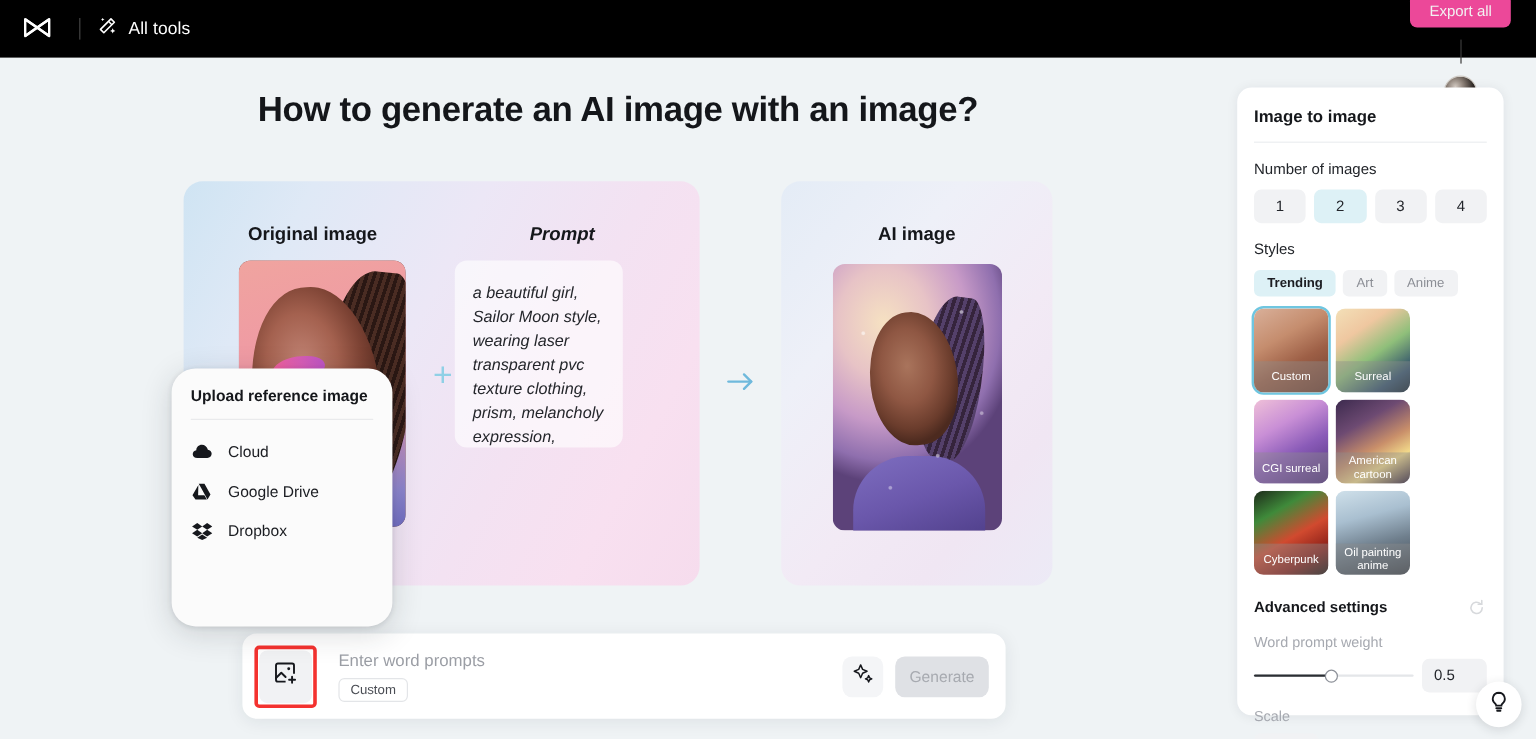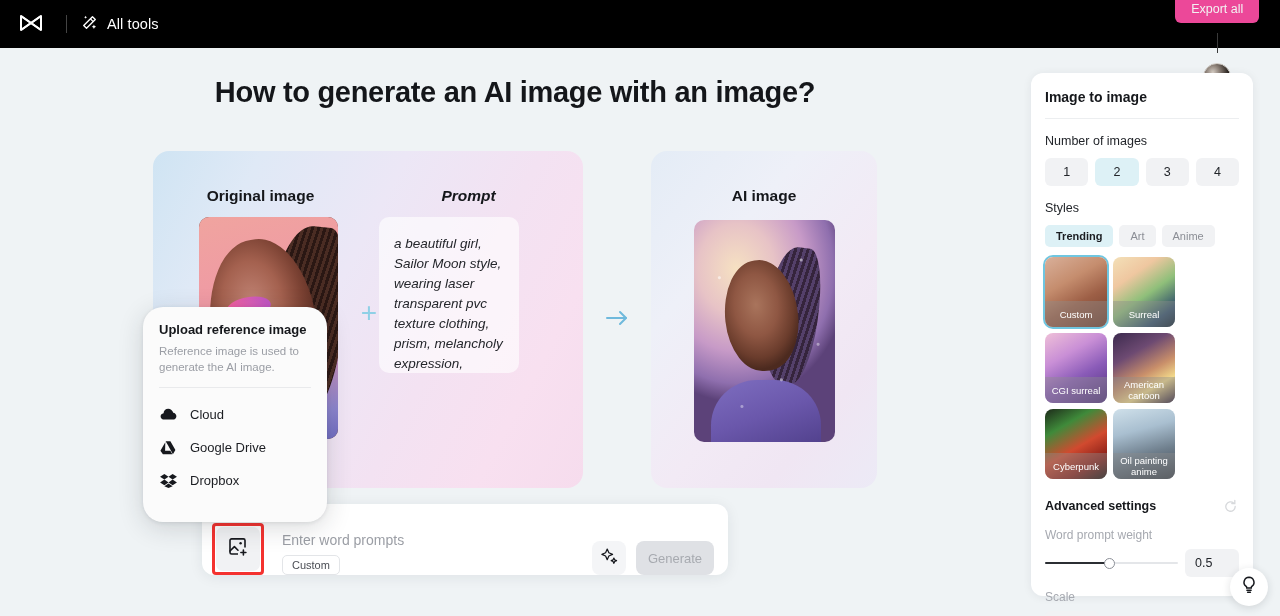--- a/index.html
+++ b/index.html
@@ -163,23 +163,23 @@
   .popup-sub { font-size: 11.5px; line-height: 16px; color: #9b9ea5; margin-top: 6px; }
   .popup-hr { height: 1px; background: #e9eaec; margin: 12px 0 10px 0; }
   .popup-item {
     display: flex; align-items: center; gap: 13px; height: 33px; cursor: pointer;
   }
   .popup-item .ptxt { font-size: 13px; color: #1b1d22; }
   .picon { width: 18px; display: flex; align-items: center; justify-content: center; }
 
   
   .bottombar {
-    position: absolute; left: 202px; top: 504px; width: 526px; height: 71px;
+    position: absolute; left: 202px; top: 528px; width: 636px; height: 71px;
     background: #fff; border-radius: 12px; box-shadow: 0 2px 14px rgba(30,35,45,.08);
-    display: flex; align-items: flex-end; padding: 0 14px 0 10px; z-index: 20;
+    display: flex; align-items: center; padding: 0 14px 0 10px; z-index: 20;
   }
   .upload-hl {
     width: 52px; height: 52px; border: 3px solid #f4322f; border-radius: 4px;
     display: flex; align-items: center; justify-content: center; flex: none;
   }
   .upload-box {
     width: 44px; height: 44px; background: #f1f2f4; border-radius: 7px;
     display: flex; align-items: center; justify-content: center; cursor: pointer;
   }
   .bb-mid { margin-left: 18px; flex: 1; }
@@ -329,21 +329,20 @@
   <div class="ai-photo">
     <div class="bg"></div>
       <div class="hair2"></div>
       <div class="face2"></div>
     <div class="shirt"></div>
       <div class="sparkle"></div>
   </div>
 
   <div class="popup">
     <div class="popup-title">Upload reference image</div>
-    <div class="popup-sub">Reference image is used to generate the AI image.</div>
     <div class="popup-hr"></div>
 
 
     <div class="popup-item">
       <span class="picon">
         <svg width="17" height="13" viewBox="0 0 18 14" fill="#16181d">
           <path d="M4.6 12.5h9c2.2 0 3.9-1.7 3.9-3.7 0-1.9-1.5-3.5-3.4-3.7C13.5 2.6 11.3.7 8.7.7 5.9.7 3.7 2.9 3.7 5.6v.1C1.8 6 .5 7.4.5 9.1c0 1.9 1.7 3.4 4.1 3.4z"></path>
         </svg>
       </span>
       <span class="ptxt">Cloud</span>

